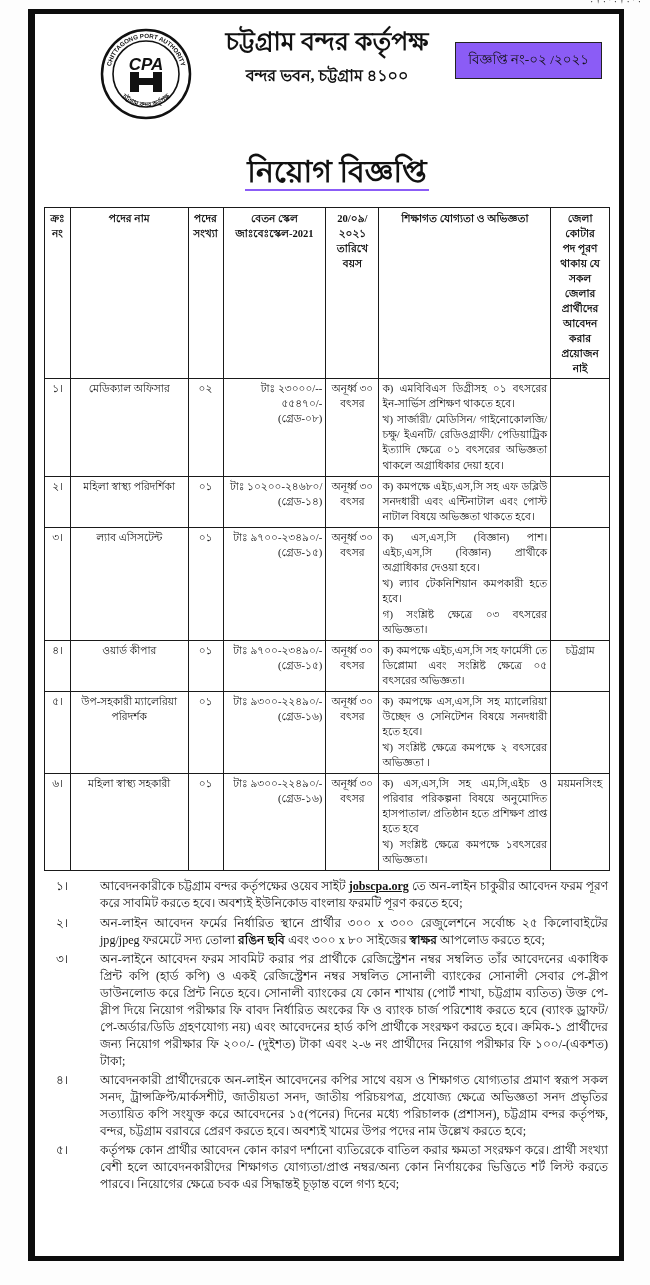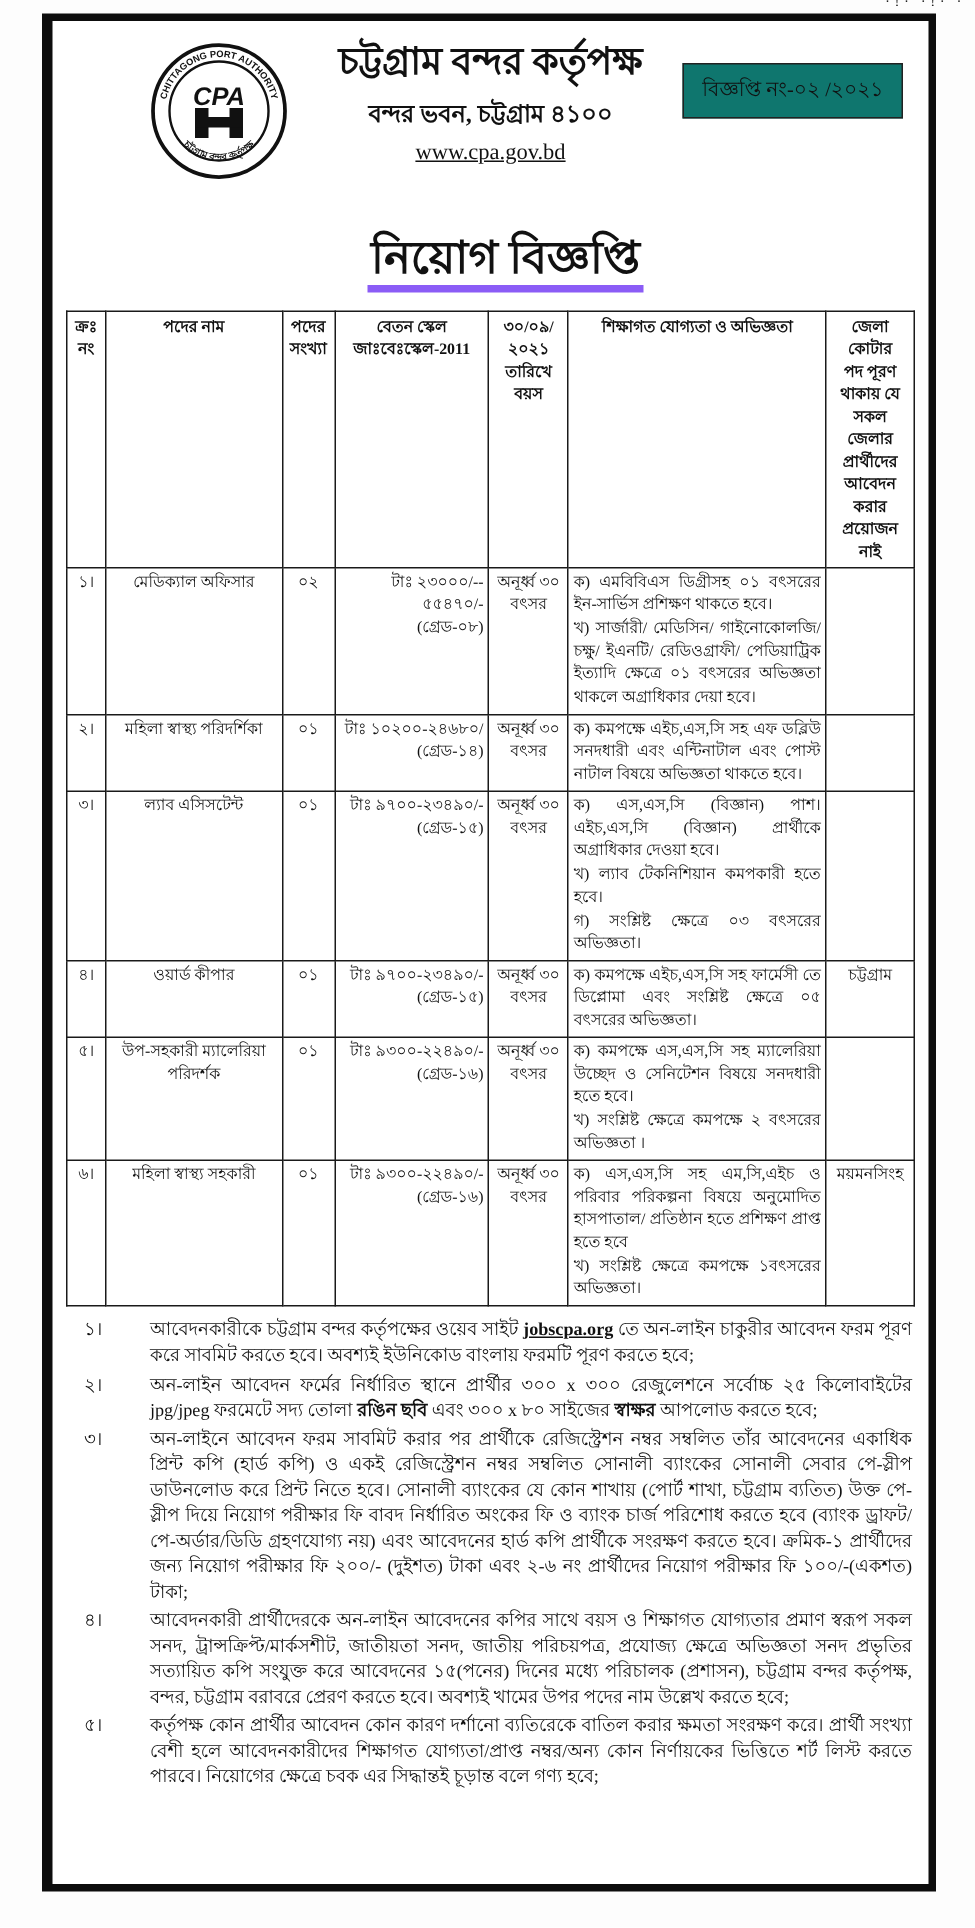--- a/index.html
+++ b/index.html
@@ -17,26 +17,26 @@
   }
   
   .hdr{position:relative;min-height:118px;}
   .logo{position:absolute;left:56px;top:8px;width:92px;height:92px;}
   .hdr-center{text-align:center;padding-top:6px;}
   .org-name{font-size:25px;font-weight:700;line-height:1.25;}
   .org-addr{font-size:16px;font-weight:700;margin-top:6px;}
   .org-web{font-size:15px;margin-top:4px;text-decoration:underline;}
   .notice-box{
     position:absolute;right:8px;top:22px;border:1.5px solid #222;
-    padding:6px 12px;font-size:13.5px;white-space:nowrap;background:#0f766e;
+    padding:6px 12px;font-size:13.5px;white-space:nowrap;background:#8b5cf6;
   }
   .big-title{
     text-align:center;font-size:30px;font-weight:700;margin:10px 0 8px 0;
   }
-  .big-title span{border-bottom:5px solid #8b5cf6;padding:0 2px 1px 2px;margin-left:20px;}
+  .big-title span{border-bottom:2px solid #8b5cf6;padding:0 2px 1px 2px;margin-left:20px;}
   .intro{font-size:12.6px;line-height:1.55;text-align:justify;margin:4px 2px 6px 2px;}
   
   table.positions{width:100%;border-collapse:collapse;table-layout:fixed;margin-top:2px;}
   table.positions th,table.positions td{
     border:1px solid #1a1a1a;vertical-align:top;
     font-size:10.6px;line-height:1.42;padding:2px 3px;word-wrap:break-word;
   }
   table.positions th{font-weight:700;text-align:center;padding-top:3px;}
   td.c{text-align:center;}
   td.qual{text-align:left;}
@@ -74,21 +74,20 @@
       </text>
       <rect x="30" y="44" width="9" height="20" fill="#111"></rect>
       <rect x="53" y="44" width="9" height="20" fill="#111"></rect>
       <rect x="30" y="50" width="32" height="7" fill="#111"></rect>
       <text x="46" y="42" text-anchor="middle" font-size="17" font-weight="bold" font-style="italic" fill="#111" font-family="Liberation Sans, sans-serif">CPA</text>
     </svg>
 
     <div class="hdr-center">
       <div class="org-name">চট্টগ্রাম বন্দর কর্তৃপক্ষ</div>
       <div class="org-addr">বন্দর ভবন, চট্টগ্রাম ৪১০০</div>
-      <div class="org-web">www.cpa.gov.bd</div>
     </div>
 
     <div class="notice-box">বিজ্ঞপ্তি নং-০২ /২০২১</div>
   </div>
 
   <div class="big-title"><span>নিয়োগ বিজ্ঞপ্তি</span></div>
 
 
   <table class="positions">
     <colgroup>
@@ -108,24 +107,24 @@
           </th>
           <th>
             <div>পদের নাম</div>
           </th>
           <th>
             <div>পদের</div>
             <div>সংখ্যা</div>
           </th>
           <th>
             <div>বেতন স্কেল</div>
-            <div>জাঃবেঃস্কেল-2011</div>
-          </th>
-          <th>
-            <div>৩০/০৯/</div>
+            <div>জাঃবেঃস্কেল-2021</div>
+          </th>
+          <th>
+            <div>20/০৯/</div>
             <div>২০২১</div>
             <div>তারিখে</div>
             <div>বয়স</div>
           </th>
           <th>
             <div>শিক্ষাগত যোগ্যতা ও অভিজ্ঞতা</div>
           </th>
           <th>
             <div>জেলা কোটার</div>
             <div>পদ পূরণ</div>

